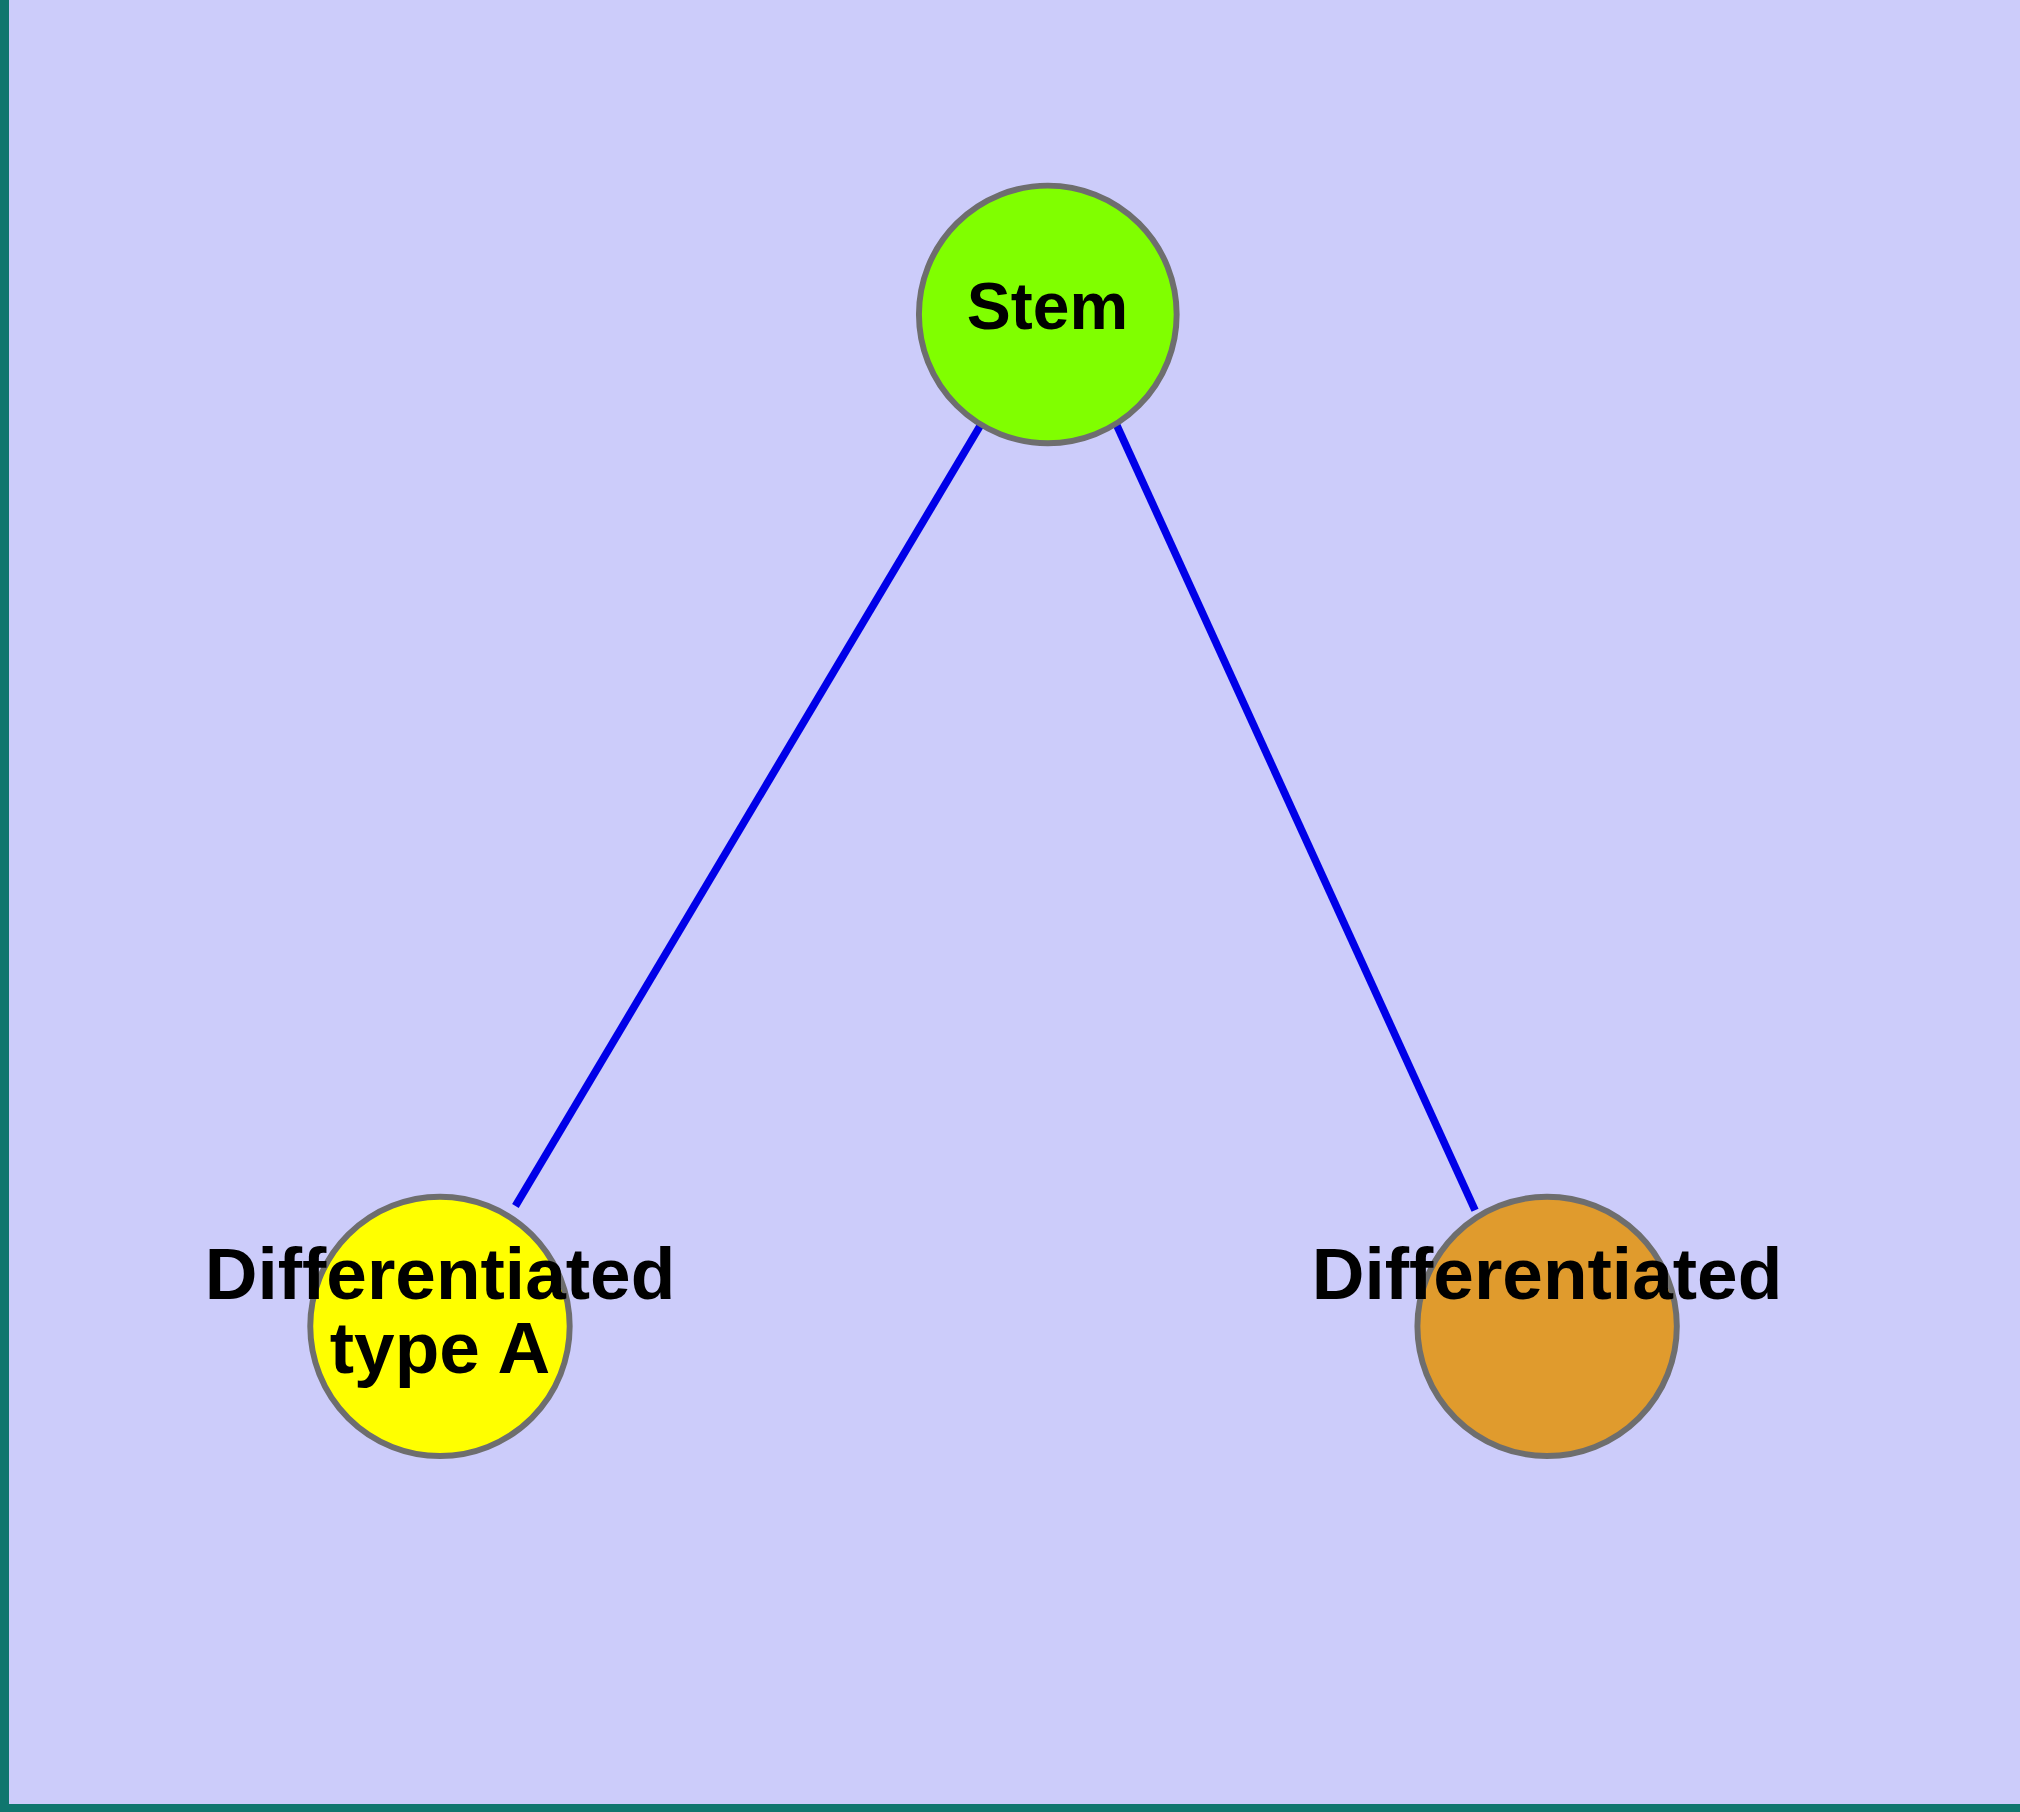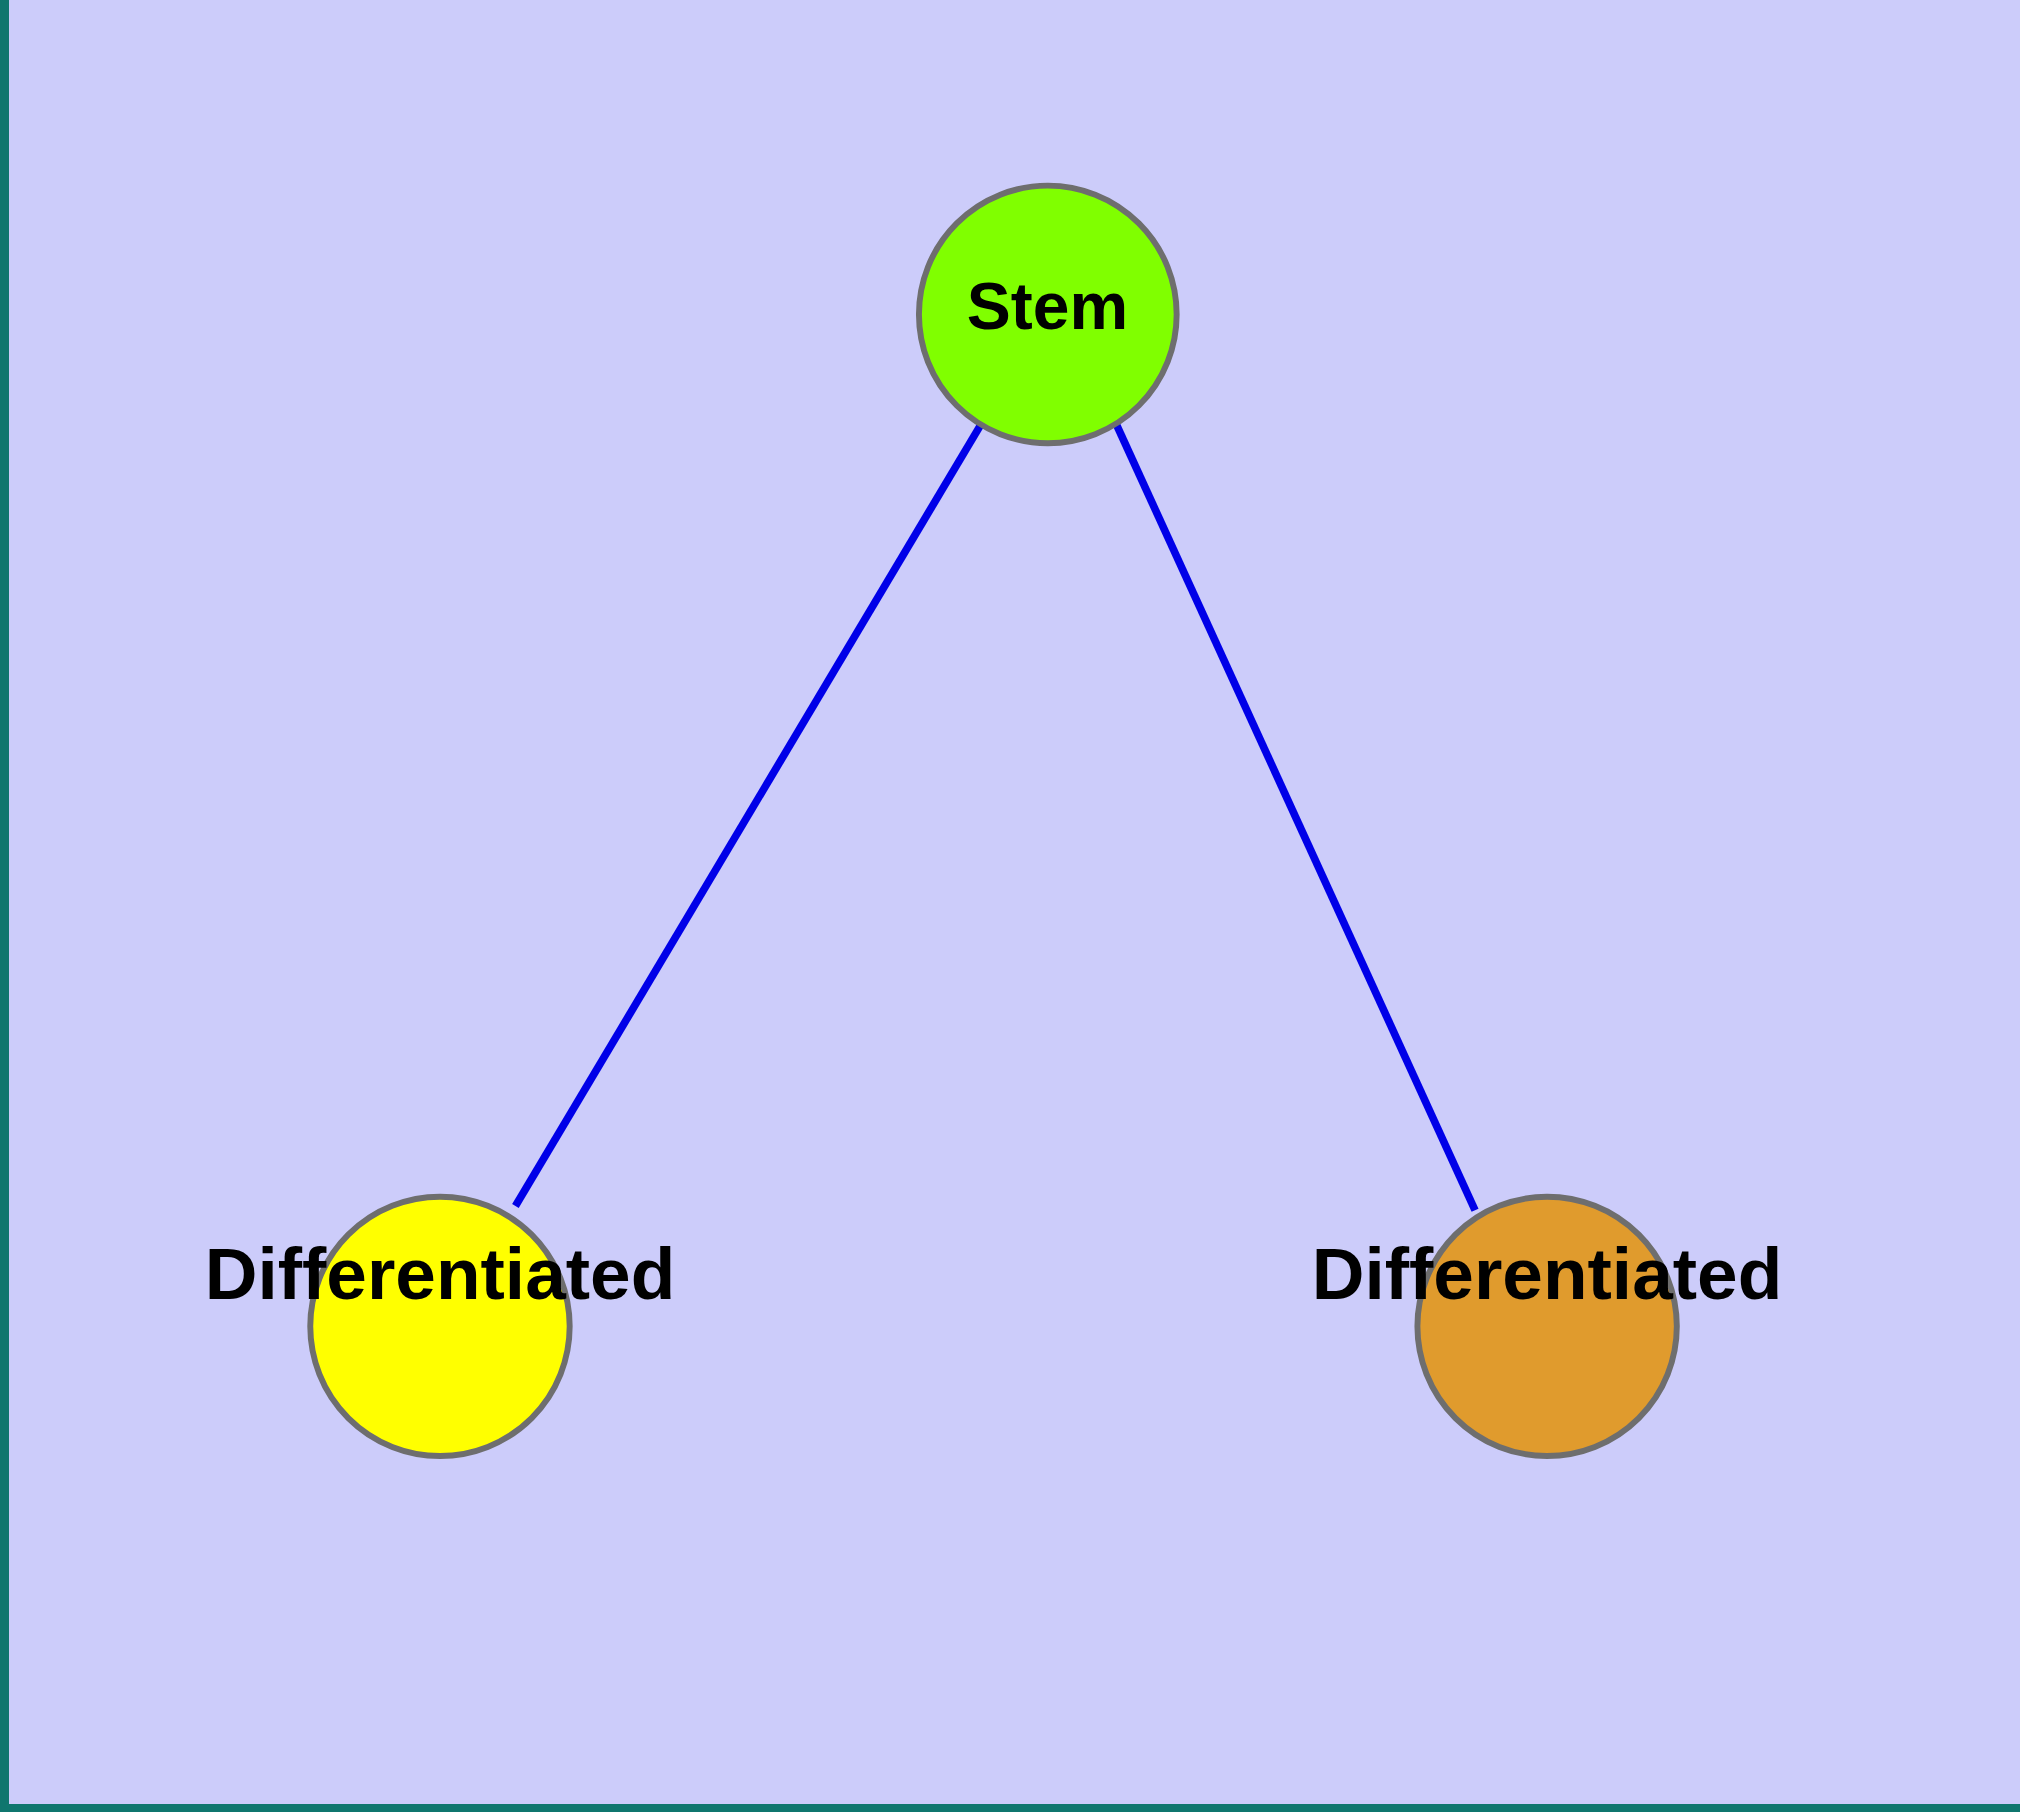--- a/index.html
+++ b/index.html
@@ -81,20 +81,21 @@
       <circle id="node2" cx="1825" cy="1565" r="153" fill="#e09b2d" stroke="#6e6e6e" stroke-width="7"></circle>
     </g>
   </svg>
 
   <div class="node-label label-stem" style="color: rgb(0, 0, 0);">
     <div>Stem</div>
   </div>
 
   <div class="node-label label-a" style="color: rgb(0, 0, 0);">
     <div>Differentiated</div>
+    <div>type A</div>
   </div>
 
   <div class="node-label label-b" style="color: rgb(0, 0, 0);">
     <div>Differentiated</div>
   </div>
 
 </div>
 
 
 </body></html>

